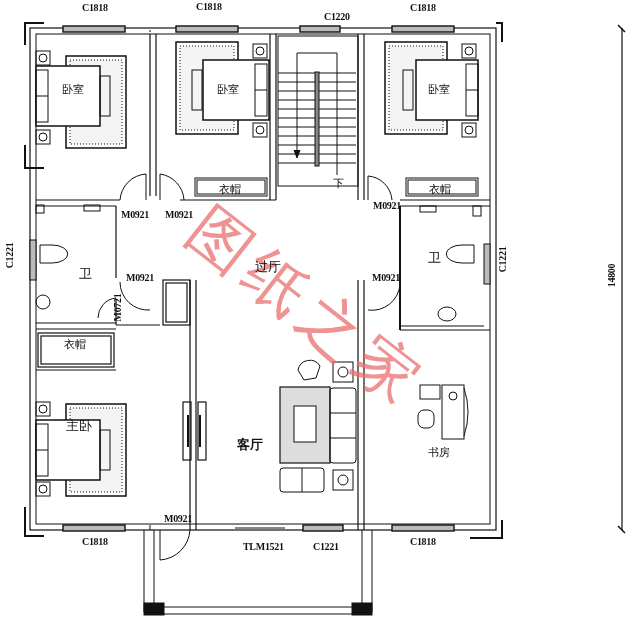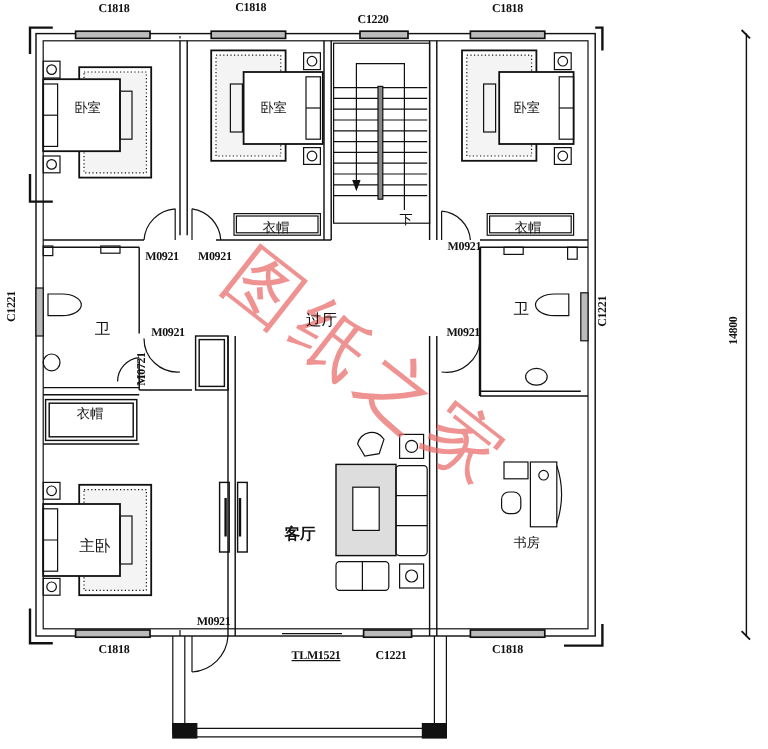--- a/index.html
+++ b/index.html
@@ -235,24 +235,24 @@
       <line x1="618" y1="25" x2="625" y2="32" stroke-width="1.5"></line>
       <line x1="618" y1="526" x2="625" y2="533" stroke-width="1.5"></line>
     </g>
   </g>
 </svg>
 
 <div class="wm" style="left:222px; top:188px;">图纸之家</div>
 
 <div class="lbl" style="left:82px; top:2px;">C1818</div>
 <div class="lbl" style="left:196px; top:1px;">C1818</div>
-<div class="lbl" style="left:298px; top:11px;">C1220</div>
+<div class="lbl" style="left:324px; top:11px;">C1220</div>
 <div class="lbl" style="left:410px; top:2px;">C1818</div>
 <div class="lbl" style="left:82px; top:536px;">C1818</div>
-<div class="lbl" style="left:243px; top:541px;text-decoration:underline;">TLM1521</div>
+<div class="lbl" style="left:243px; top:541px;">TLM1521</div>
 <div class="lbl" style="left:313px; top:541px;">C1221</div>
 <div class="lbl" style="left:410px; top:536px;">C1818</div>
 <div class="lbl vert" style="left:-3px; top:250px;">C1221</div>
 <div class="lbl vert" style="left:490px; top:254px;">C1221</div>
 <div class="lbl vert" style="top: 270px; left: 600px;">14800</div>
 
 <div class="lbl" style="left:121px; top:209px;">M0921</div>
 <div class="lbl" style="left:165px; top:209px;">M0921</div>
 <div class="lbl" style="left:126px; top:272px;">M0921</div>
 <div class="lbl vert" style="left:104px; top:302px;">M0721</div>
@@ -263,15 +263,15 @@
 <div class="room sm" style="left:62px; top:82px;">卧室</div>
 <div class="room sm" style="left:217px; top:82px;">卧室</div>
 <div class="room sm" style="left:428px; top:82px;">卧室</div>
 <div class="room sm" style="left:219px; top:182px;">衣帽</div>
 <div class="room sm" style="left:429px; top:182px;">衣帽</div>
 <div class="room sm" style="left:64px; top:337px;">衣帽</div>
 <div class="room" style="left:79px; top:265px;">卫</div>
 <div class="room" style="left:428px; top:249px;">卫</div>
 <div class="room" style="left:255px; top:258px;">过厅</div>
 <div class="room" style="left:237px; top:436px;font-weight:bold;">客厅</div>
-<div class="room" style="left:66px; top:446px;">主卧</div>
+<div class="room" style="left:66px; top:417px;">主卧</div>
 <div class="room sm" style="left:428px; top:445px;">书房</div>
 <div class="room sm" style="left:333px; top:176px;">下</div>
 
 </body></html>

